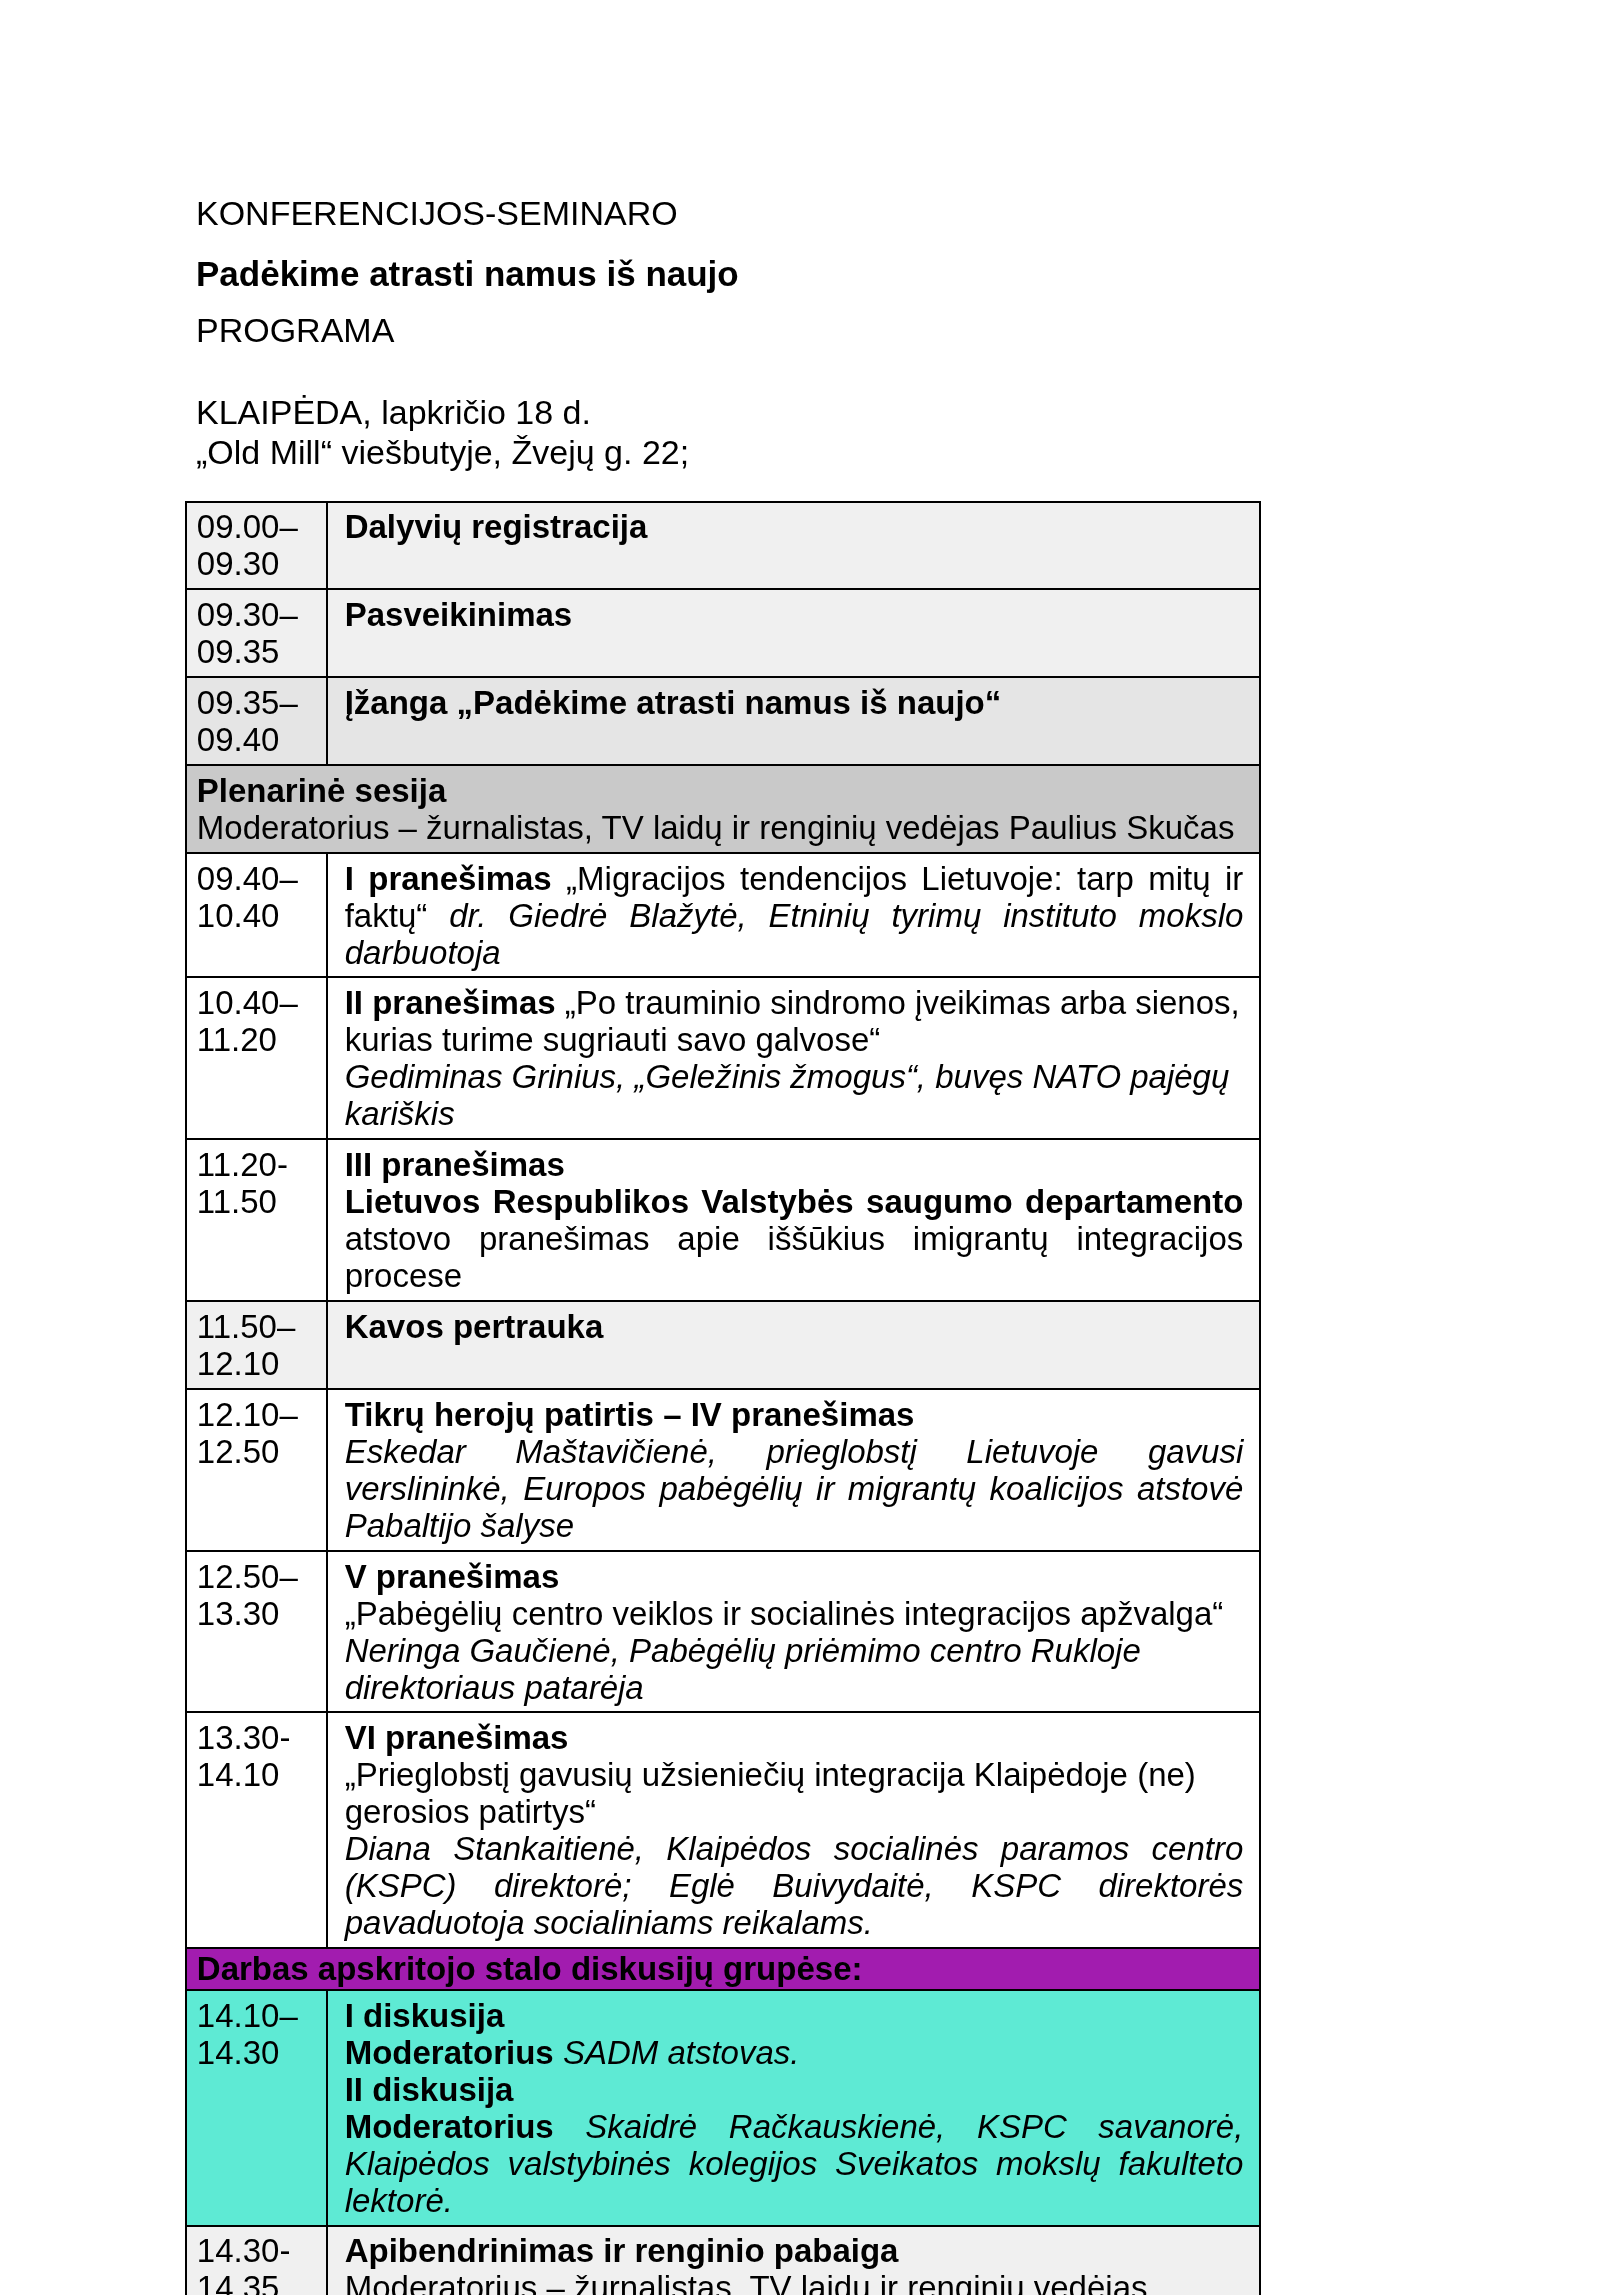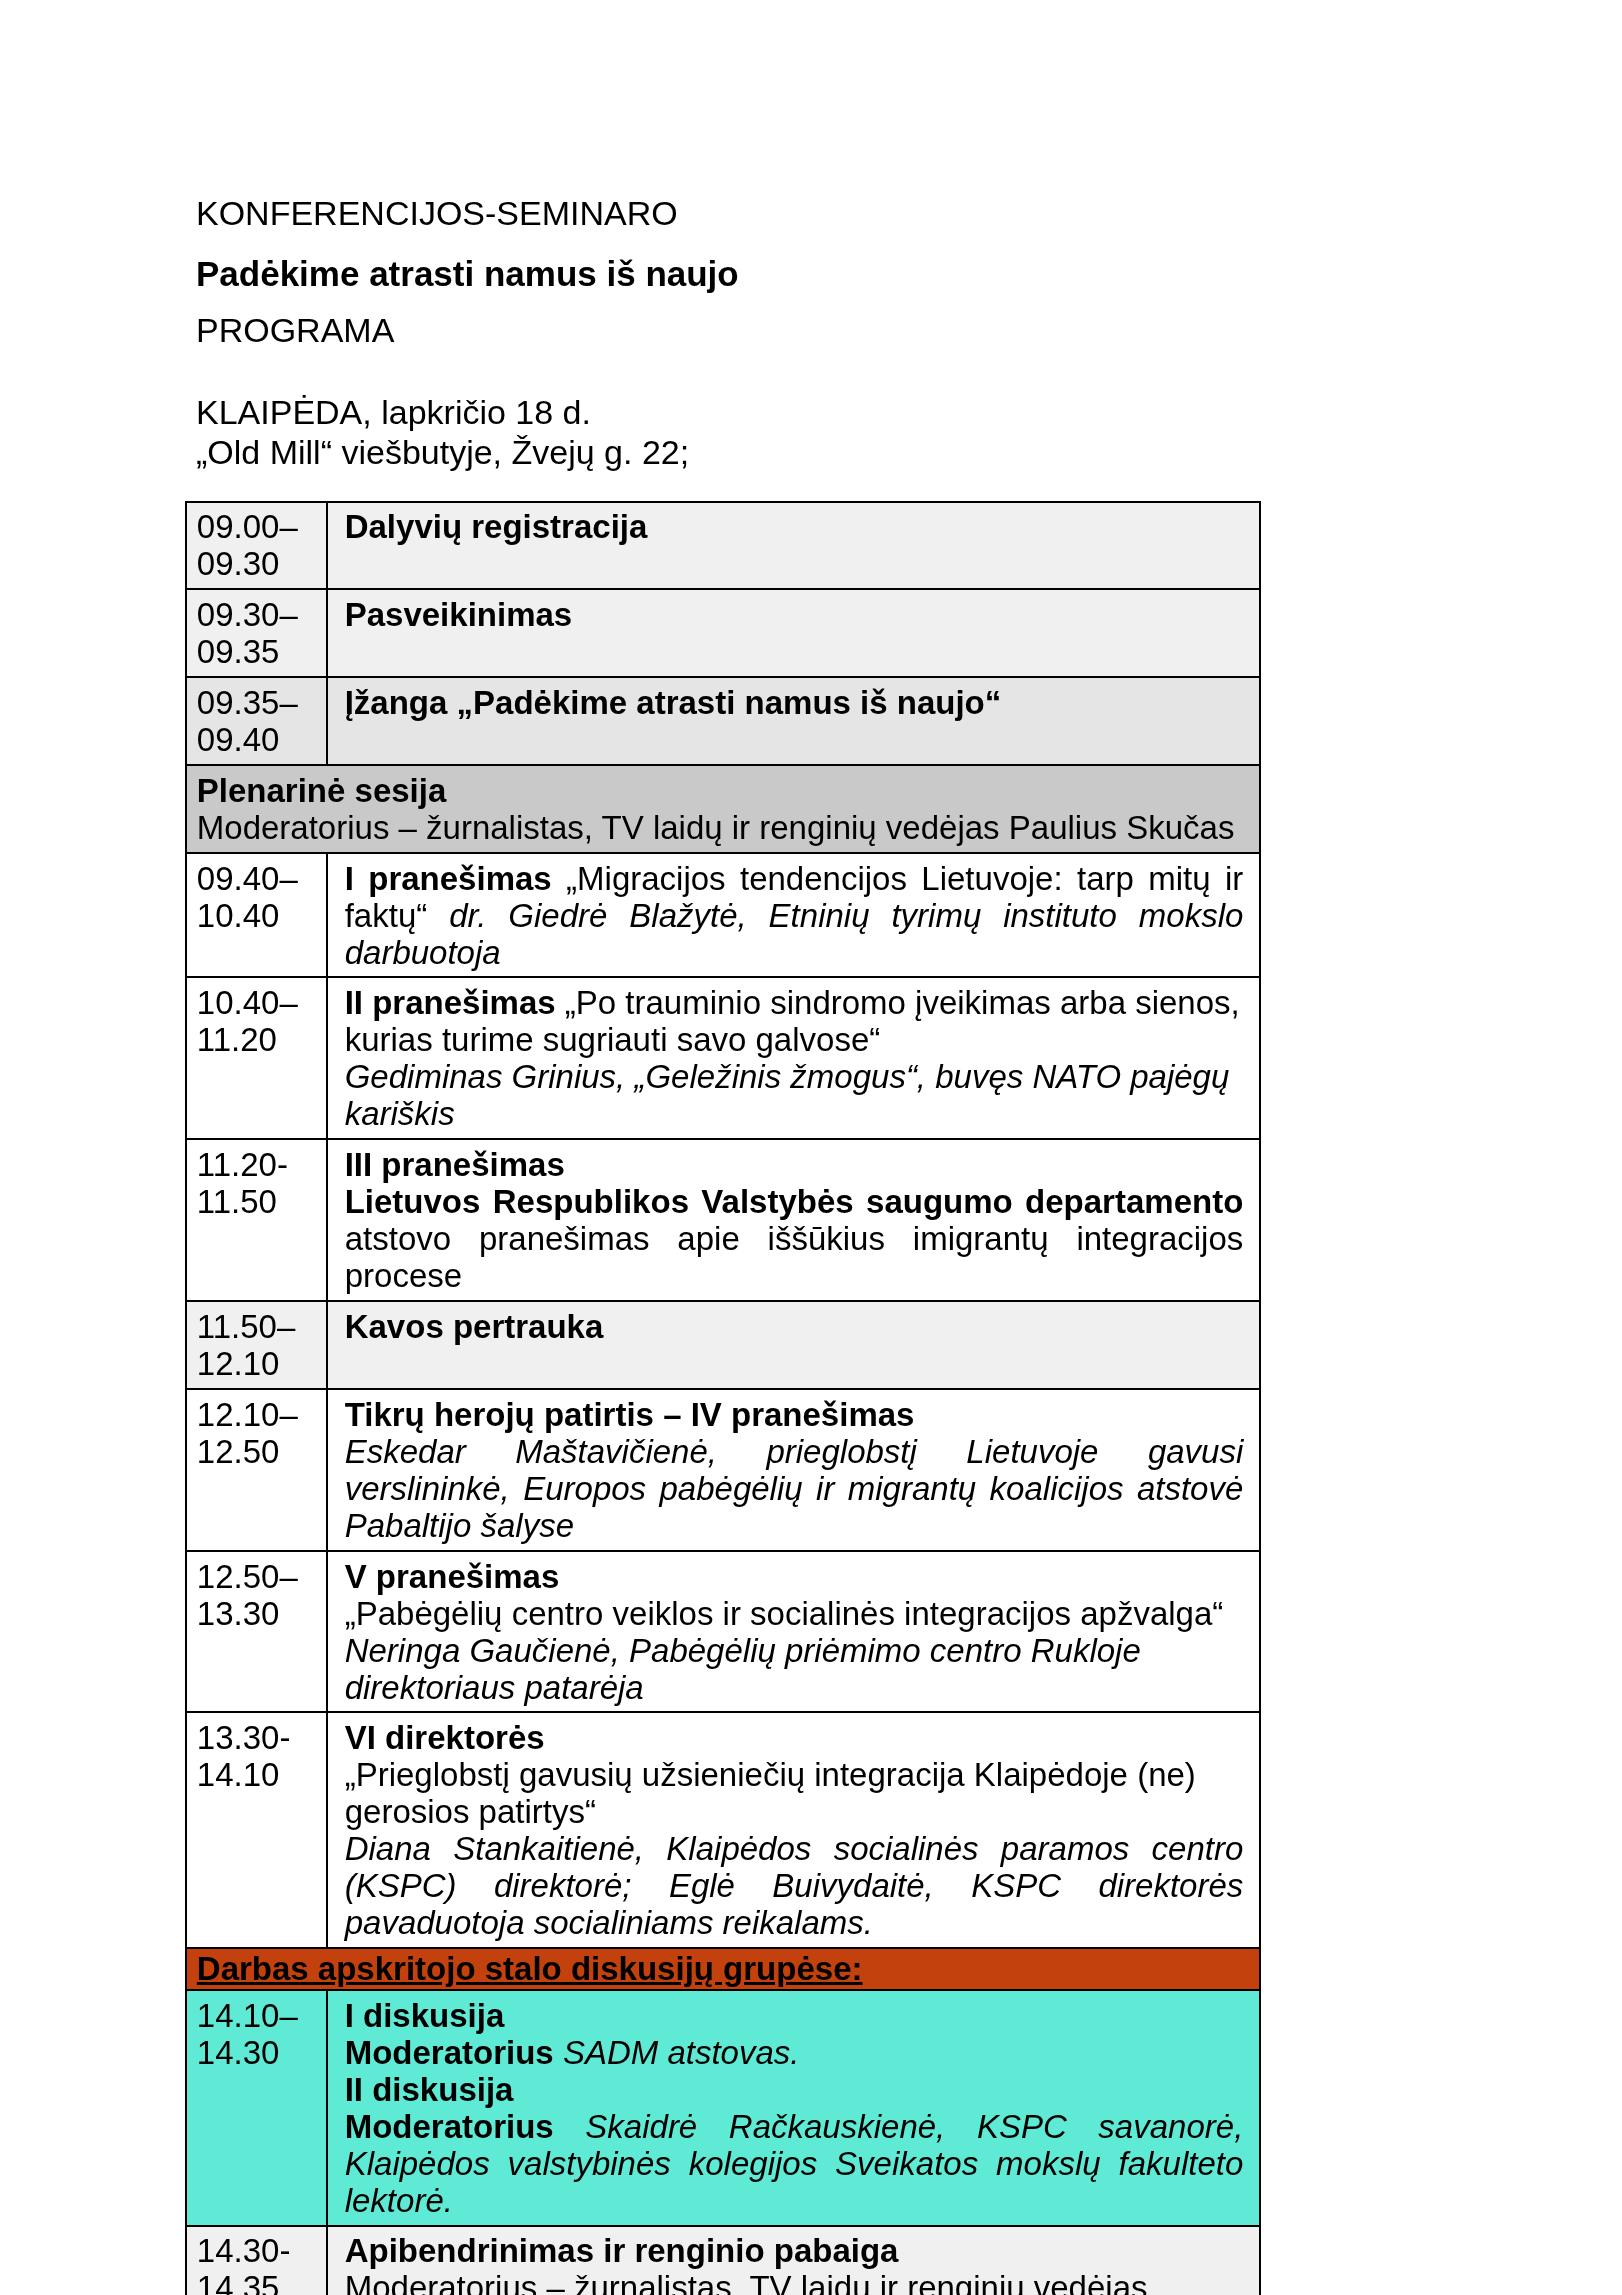--- a/index.html
+++ b/index.html
@@ -143,26 +143,26 @@
             <p class="para"><span class="">„Pabėgėlių centro veiklos ir socialinės integracijos apžvalga“</span></p>
             <p class="para"><span class="seg-i">Neringa Gaučienė, Pabėgėlių priėmimo centro Rukloje direktoriaus patarėja</span></p>
           </td>
         </tr>
         <tr>
           <td class="time-cell">
             <div>13.30-</div>
             <div>14.10</div>
           </td>
           <td class="content-cell">
-            <p class="para"><span class="seg-b ">VI direktorės</span></p>
+            <p class="para"><span class="seg-b ">VI pranešimas</span></p>
             <p class="para"><span class="">„Prieglobstį gavusių užsieniečių integracija Klaipėdoje (ne) gerosios patirtys“</span></p>
             <p class="para justify"><span class="seg-i">Diana Stankaitienė, Klaipėdos socialinės paramos centro (KSPC) direktorė; Eglė Buivydaitė, KSPC direktorės pavaduotoja socialiniams reikalams.</span></p>
           </td>
         </tr>
-        <tr class="band band-2" style="background: #c2410c; text-decoration: underline;">
+        <tr class="band band-2" style="background: #a21caf;">
           <td colspan="2">
             <p class="para"><span class="seg-b ">Darbas apskritojo stalo diskusijų grupėse:</span></p>
           </td>
         </tr>
         <tr style="background: #5eead4;">
           <td class="time-cell">
             <div>14.10–</div>
             <div>14.30</div>
           </td>
           <td class="content-cell">

